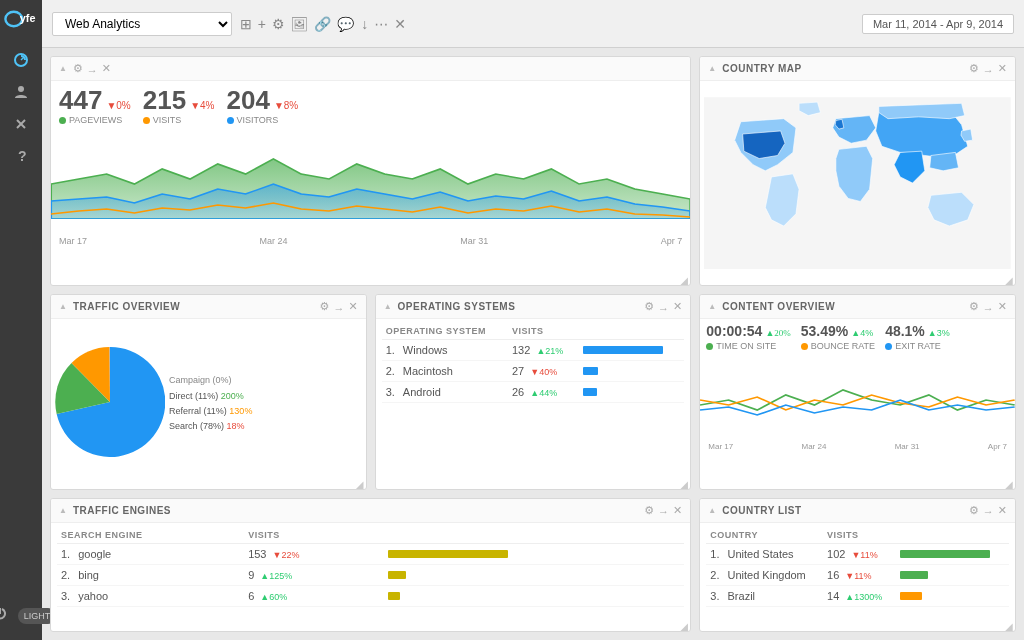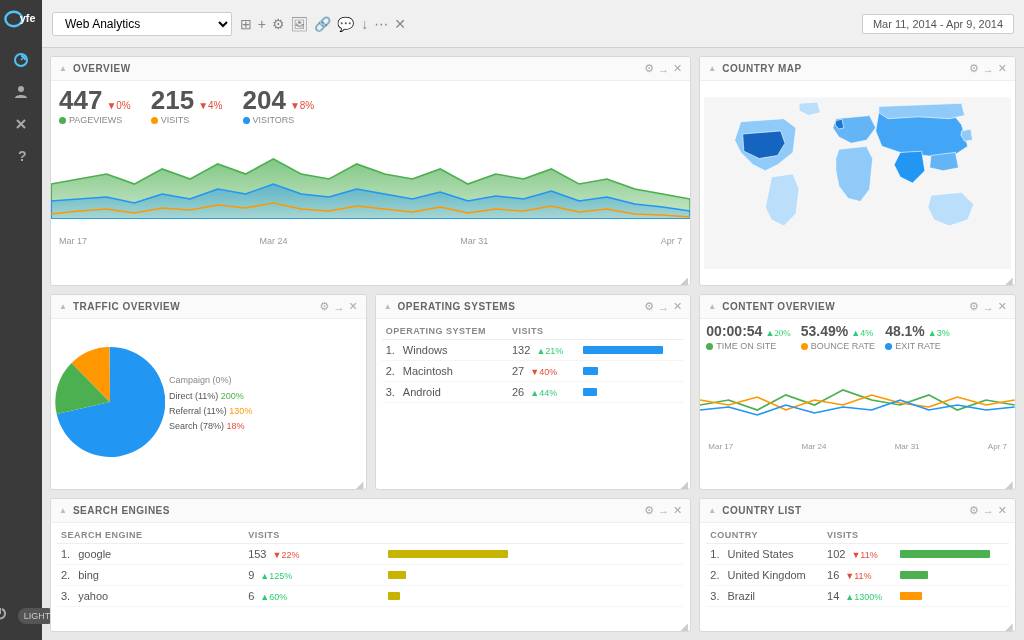--- a/index.html
+++ b/index.html
@@ -149,21 +149,21 @@
       overflow: hidden;
     }
 
     
     .overview-widget {
       grid-column: 1 / 3;
       grid-row: 1;
     }
     .overview-stats {
       display: flex;
-      gap: 20px;
+      gap: 12px;
       padding: 6px 8px 4px;
     }
     .stat-item {
       display: flex;
       flex-direction: column;
     }
     .stat-value {
       font-size: 26px;
       font-weight: bold;
       color: #555;
@@ -382,21 +382,20 @@
     <div class="topbar-spacer"></div>
 
     <button class="date-range">Mar 11, 2014 - Apr 9, 2014</button>
   </div>
 
   <div class="dashboard">
 
     <div class="widget overview-widget">
       <div class="widget-header">
         <span class="arrow-icon">▲</span>
-        <span class="widget-title">OVERVIEW</span>
         <span class="widget-ctrl">⚙</span>
         <span class="widget-ctrl">→</span>
         <span class="widget-ctrl">✕</span>
       </div>
       <div class="overview-stats">
         <div class="stat-item">
           <div style="display:flex;align-items:baseline;">
             <span class="stat-value">447</span>
             <span class="stat-change down">▼0%</span>
           </div>
@@ -641,21 +640,21 @@
         <span>Mar 24</span>
         <span>Mar 31</span>
         <span>Apr 7</span>
       </div>
       <div class="resize-handle">◢</div>
     </div>
 
     <div class="widget search-widget">
       <div class="widget-header">
         <span class="arrow-icon">▲</span>
-        <span class="widget-title">SEARCH ENGINES</span>
+        <span class="widget-title">TRAFFIC ENGINES</span>
         <span class="widget-ctrl">⚙</span>
         <span class="widget-ctrl">→</span>
         <span class="widget-ctrl">✕</span>
       </div>
       <div class="widget-body" style="padding:4px 6px;">
         <table class="data-table">
           <thead>
             <tr>
               <th colspan="2">SEARCH ENGINE</th>
               <th>VISITS</th>

